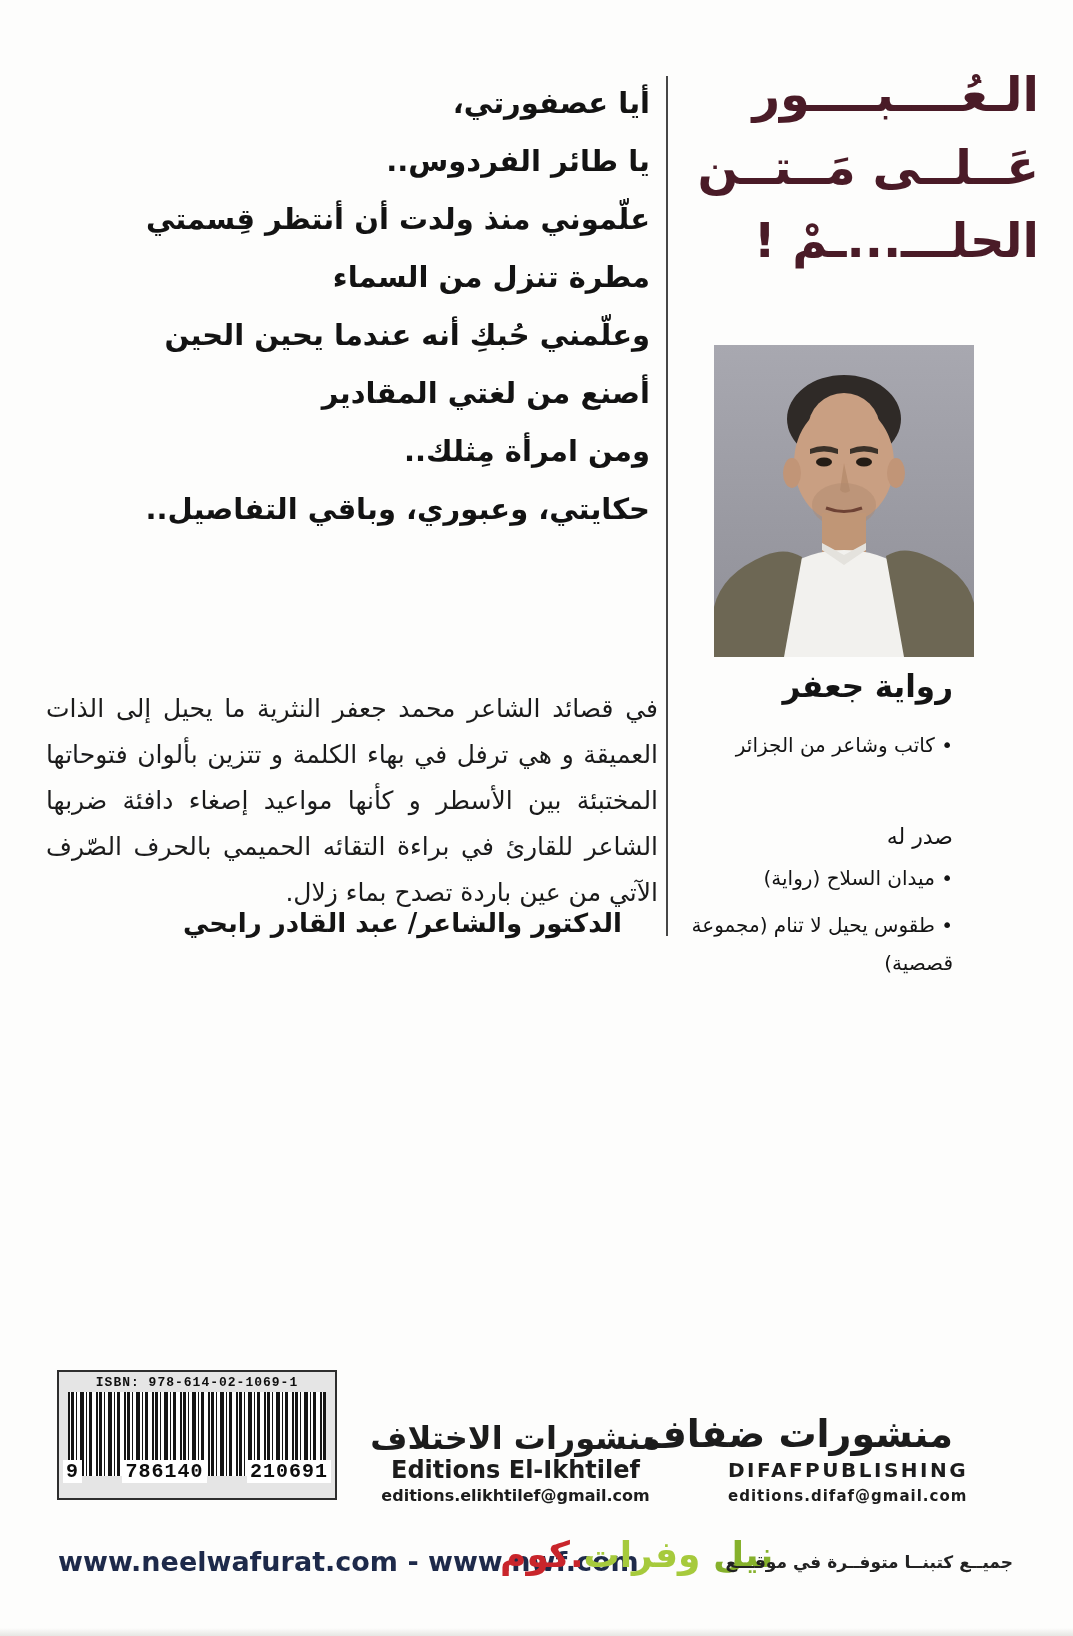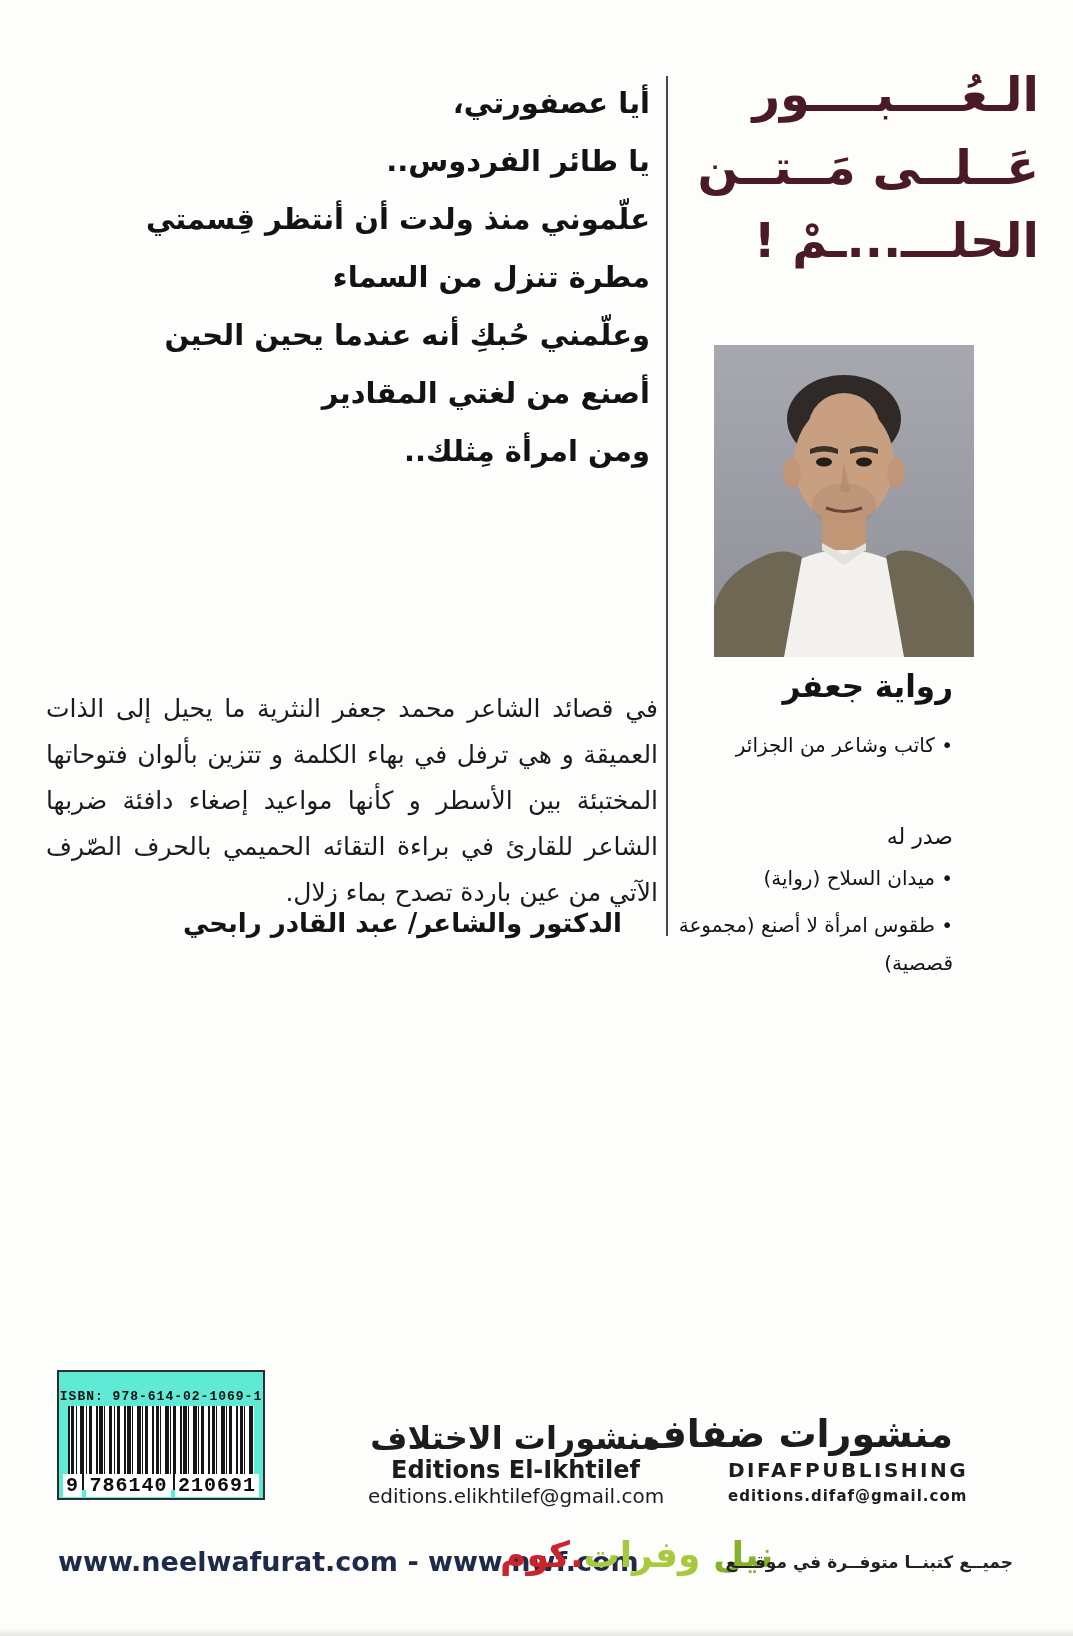--- a/index.html
+++ b/index.html
@@ -23,40 +23,40 @@
   .author-name{position:absolute;right:120px;top:668px;font-size:31px;font-weight:bold;direction:rtl;white-space:nowrap;}
   .author-bio{position:absolute;right:120px;top:733px;font-size:20px;direction:rtl;white-space:nowrap;}
   .pub-header{position:absolute;right:120px;top:824px;font-size:22px;font-weight:normal;direction:rtl;}
   .pub-item-1{position:absolute;right:120px;top:866px;font-size:20px;direction:rtl;white-space:nowrap;}
   .pub-item-2{position:absolute;right:120px;top:906px;width:300px;font-size:20px;direction:rtl;text-align:right;line-height:38px;}
   
   .review{position:absolute;left:46px;top:686px;width:612px;font-size:25px;line-height:46px;
           direction:rtl;text-align:justify;text-align-last:right;color:#1b1b1b;}
   .signature{position:absolute;left:183px;top:908px;font-size:26px;font-weight:bold;direction:rtl;white-space:nowrap;}
   
-  .barcode-box{position:absolute;left:57px;top:1370px;width:208px;height:130px;background:#5eead4;
-               border:2px solid #2e2e2e;box-sizing:border-box;padding-top:17px;}
+  .barcode-box{position:absolute;left:57px;top:1370px;width:280px;height:130px;background:#e5e5e5;
+               border:2px solid #2e2e2e;box-sizing:border-box;padding-top:3px;}
   .isbn-label{text-align:center;font-family:"Liberation Mono","DejaVu Sans Mono",monospace;
               font-size:13px;font-weight:bold;letter-spacing:1px;color:#101010;white-space:nowrap;}
   .bars{height:84px;margin:2px 9px 0;
     background:repeating-linear-gradient(90deg,
       #151515 0 2px,#fff 2px 3.5px,
       #151515 3.5px 6.5px,#fff 6.5px 8px,
       #151515 8px 9px,#fff 9px 12.5px,
       #151515 12.5px 16.5px,#fff 16.5px 18px,
       #151515 18px 19px,#fff 19px 21px,
       #151515 21px 24px,#fff 24px 28px);}
   .digits{display:flex;justify-content:space-between;margin:-16px 4px 0;
           font-family:"Liberation Mono","DejaVu Sans Mono",monospace;font-size:20px;font-weight:bold;color:#0d0d0d;}
   .digits span{background:#fff;padding:0 3px;letter-spacing:1px;}
   
   .pub-elik{position:absolute;left:352px;top:1420px;width:295px;text-align:center;color:#1c1c1c;margin-left:16px;}
   .elik-ar{font-size:32px;font-weight:bold;line-height:36px;direction:rtl;}
   .elik-en{font-size:24px;font-weight:bold;line-height:28px;}
-  .elik-mail{font-size:20px;font-weight:normal;line-height:24px;}
+  .elik-mail{font-size:16px;font-weight:bold;line-height:24px;}
   .pub-difaf{position:absolute;left:728px;top:1412px;width:225px;text-align:center;color:#1c1c1c;}
   .difaf-ar{font-size:38px;font-weight:bold;line-height:44px;direction:rtl;white-space:nowrap;}
   .difaf-en{font-size:20px;font-weight:bold;letter-spacing:2.5px;line-height:28px;white-space:nowrap;}
   .difaf-mail{font-size:15px;font-weight:600;letter-spacing:1px;line-height:24px;}
   
   .footer-urls{position:absolute;left:58px;top:1546px;font-size:27px;font-weight:bold;color:#1e2a4a;white-space:nowrap;}
   .footer-logo{position:absolute;left:500px;top:1534px;font-size:36px;font-weight:bold;direction:rtl;white-space:nowrap;}
   .footer-logo .g1{color:#86b12c;}
   .footer-logo .g2{color:#a6ca3c;}
   .footer-logo .rd{color:#c9252b;}
@@ -79,20 +79,21 @@
   <div class="divider"></div>
 
   <div class="poem">
     <div>أيا عصفورتي،</div>
     <div>يا طائر الفردوس..</div>
     <div>علّموني منذ ولدت أن أنتظر قِسمتي</div>
     <div>مطرة تنزل من السماء</div>
     <div>وعلّمني حُبكِ أنه عندما يحين الحين</div>
     <div>أصنع من لغتي المقادير</div>
     <div>ومن امرأة مِثلك..</div>
+    <div>حكايتي، وعبوري، وباقي التفاصيل..</div>
   </div>
 
   <div class="photo">
     <svg viewBox="0 0 260 312" width="260" height="312">
       <defs>
         <linearGradient id="bgc" x1="0" y1="0" x2="0" y2="1">
           <stop offset="0" stop-color="#a8a8b0"></stop>
           <stop offset="1" stop-color="#8f8f97"></stop>
         </linearGradient>
       </defs>
@@ -123,21 +124,21 @@
     <span>كاتب وشاعر من الجزائر</span>
   </div>
 
   <div class="pub-header">صدر له</div>
   <div class="pub-item-1">
     <span>•</span>
     <span>ميدان السلاح (رواية)</span>
   </div>
   <div class="pub-item-2">
     <span>•</span>
-    <span>طقوس امرأة لا أصنع (مجموعة قصصية)</span>
+    <span>طقوس يحيل لا تنام (مجموعة قصصية)</span>
   </div>
 
   <div class="review">في قصائد الشاعر محمد جعفر النثرية ما يحيل إلى الذات العميقة و هي ترفل في بهاء الكلمة و تتزين بألوان فتوحاتها المختبئة بين الأسطر و كأنها مواعيد إصغاء دافئة ضربها الشاعر للقارئ في براءة التقائه الحميمي بالحرف الصّرف الآتي من عين باردة تصدح بماء زلال.</div>
   <div class="signature">الدكتور والشاعر/ عبد القادر رابحي</div>
 
   <div class="barcode-box">
     <div class="isbn-label">ISBN: 978-614-02-1069-1</div>
     <div class="bars"></div>
     <div class="digits">
       <span>9</span>

